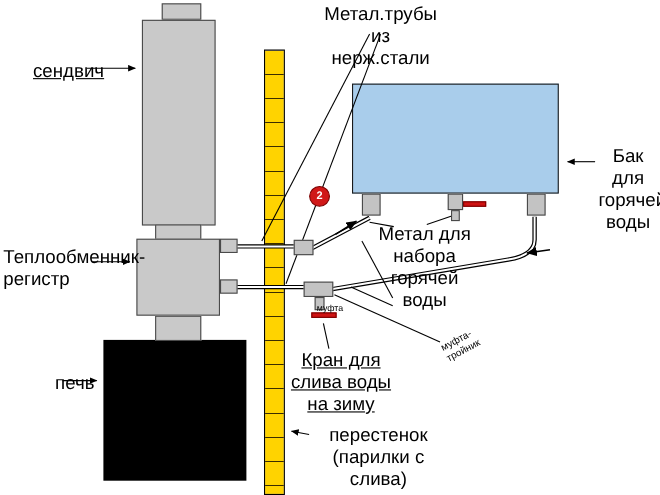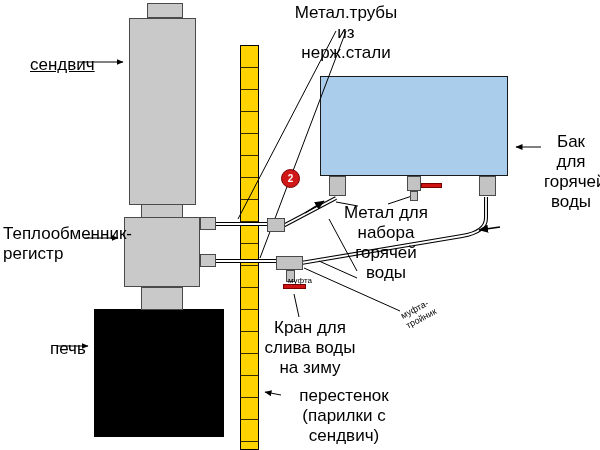--- a/index.html
+++ b/index.html
@@ -112,21 +112,21 @@
   <div class="lbl c" style="left:341px; top:203px; width:90px;">Метал для
 набора горячей
 воды</div>
 
   <div class="lbl" id="lbl-coupling" style="left:288px; top:236px;margin-top:40px;">муфта</div>
 
 
   <div class="lbl" id="lbl-tee" style="left:399px; top:312px; width:50px;">муфта-
 тройник</div>
 
-  <div class="lbl c" style="left:260px; top:318px; width:100px;">Кран для слива воды
+  <div class="lbl c" style="left:260px; top:318px; width:100px;text-decoration:underline;">Кран для слива воды
 на зиму</div>
 
   <div class="lbl" style="left:30px; top:339px;margin-left:20px;">печь</div>
 
   <div class="lbl c" style="left:282px; top:386px; width:124px;">перестенок
-(парилки с сендвич)</div>
+(парилки с слива)</div>
 
 </div>
 
 </body></html>

